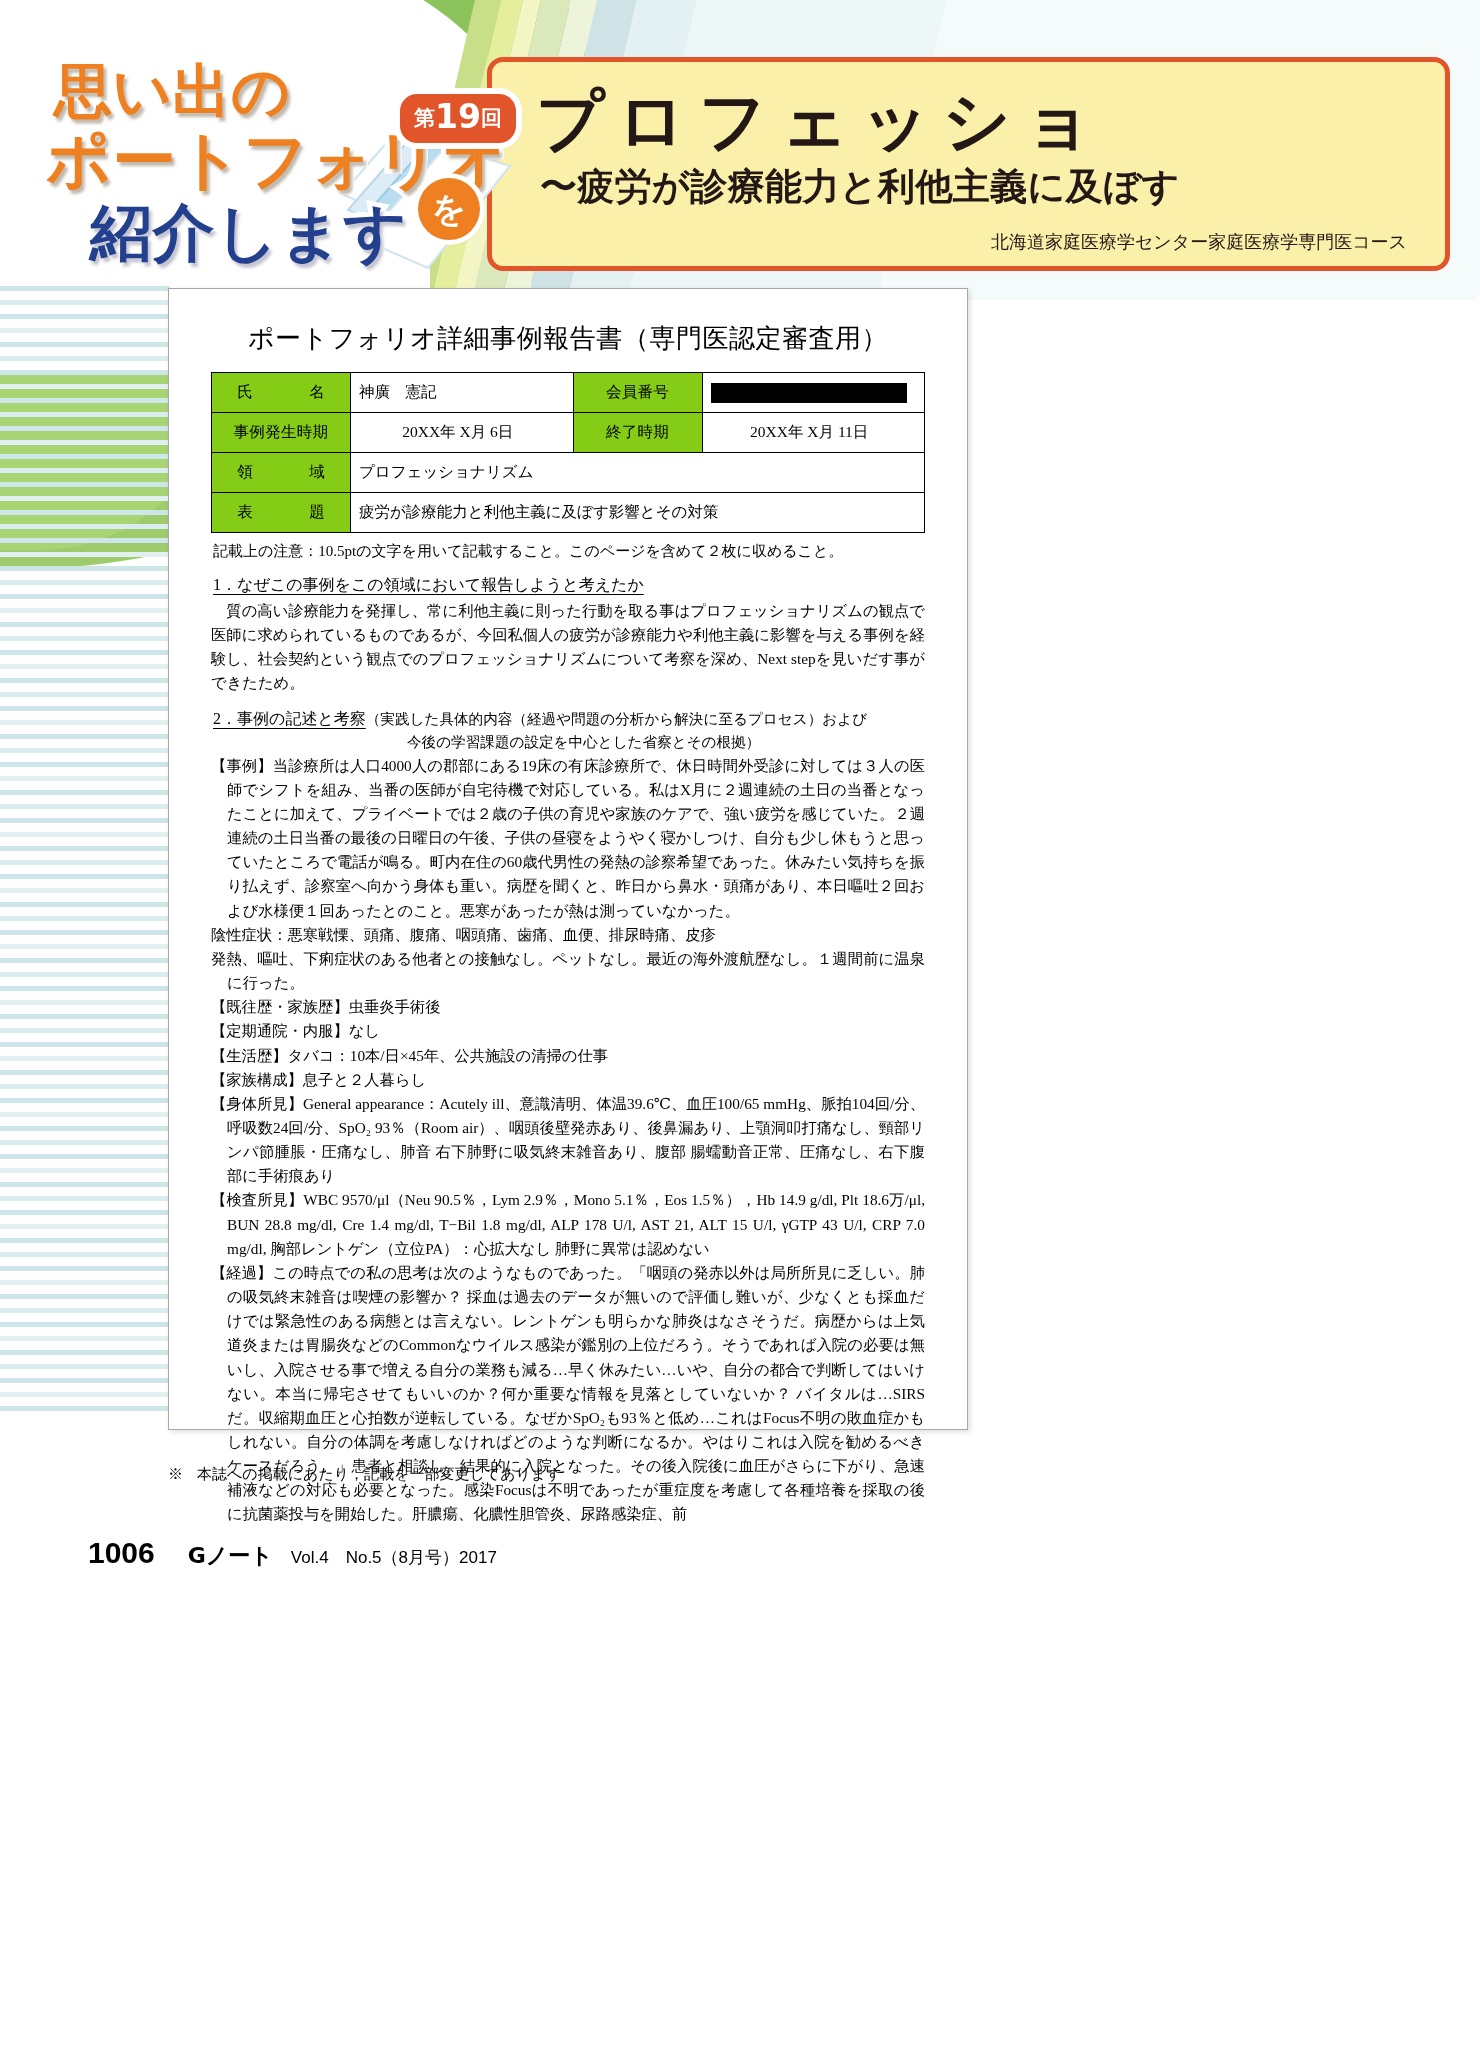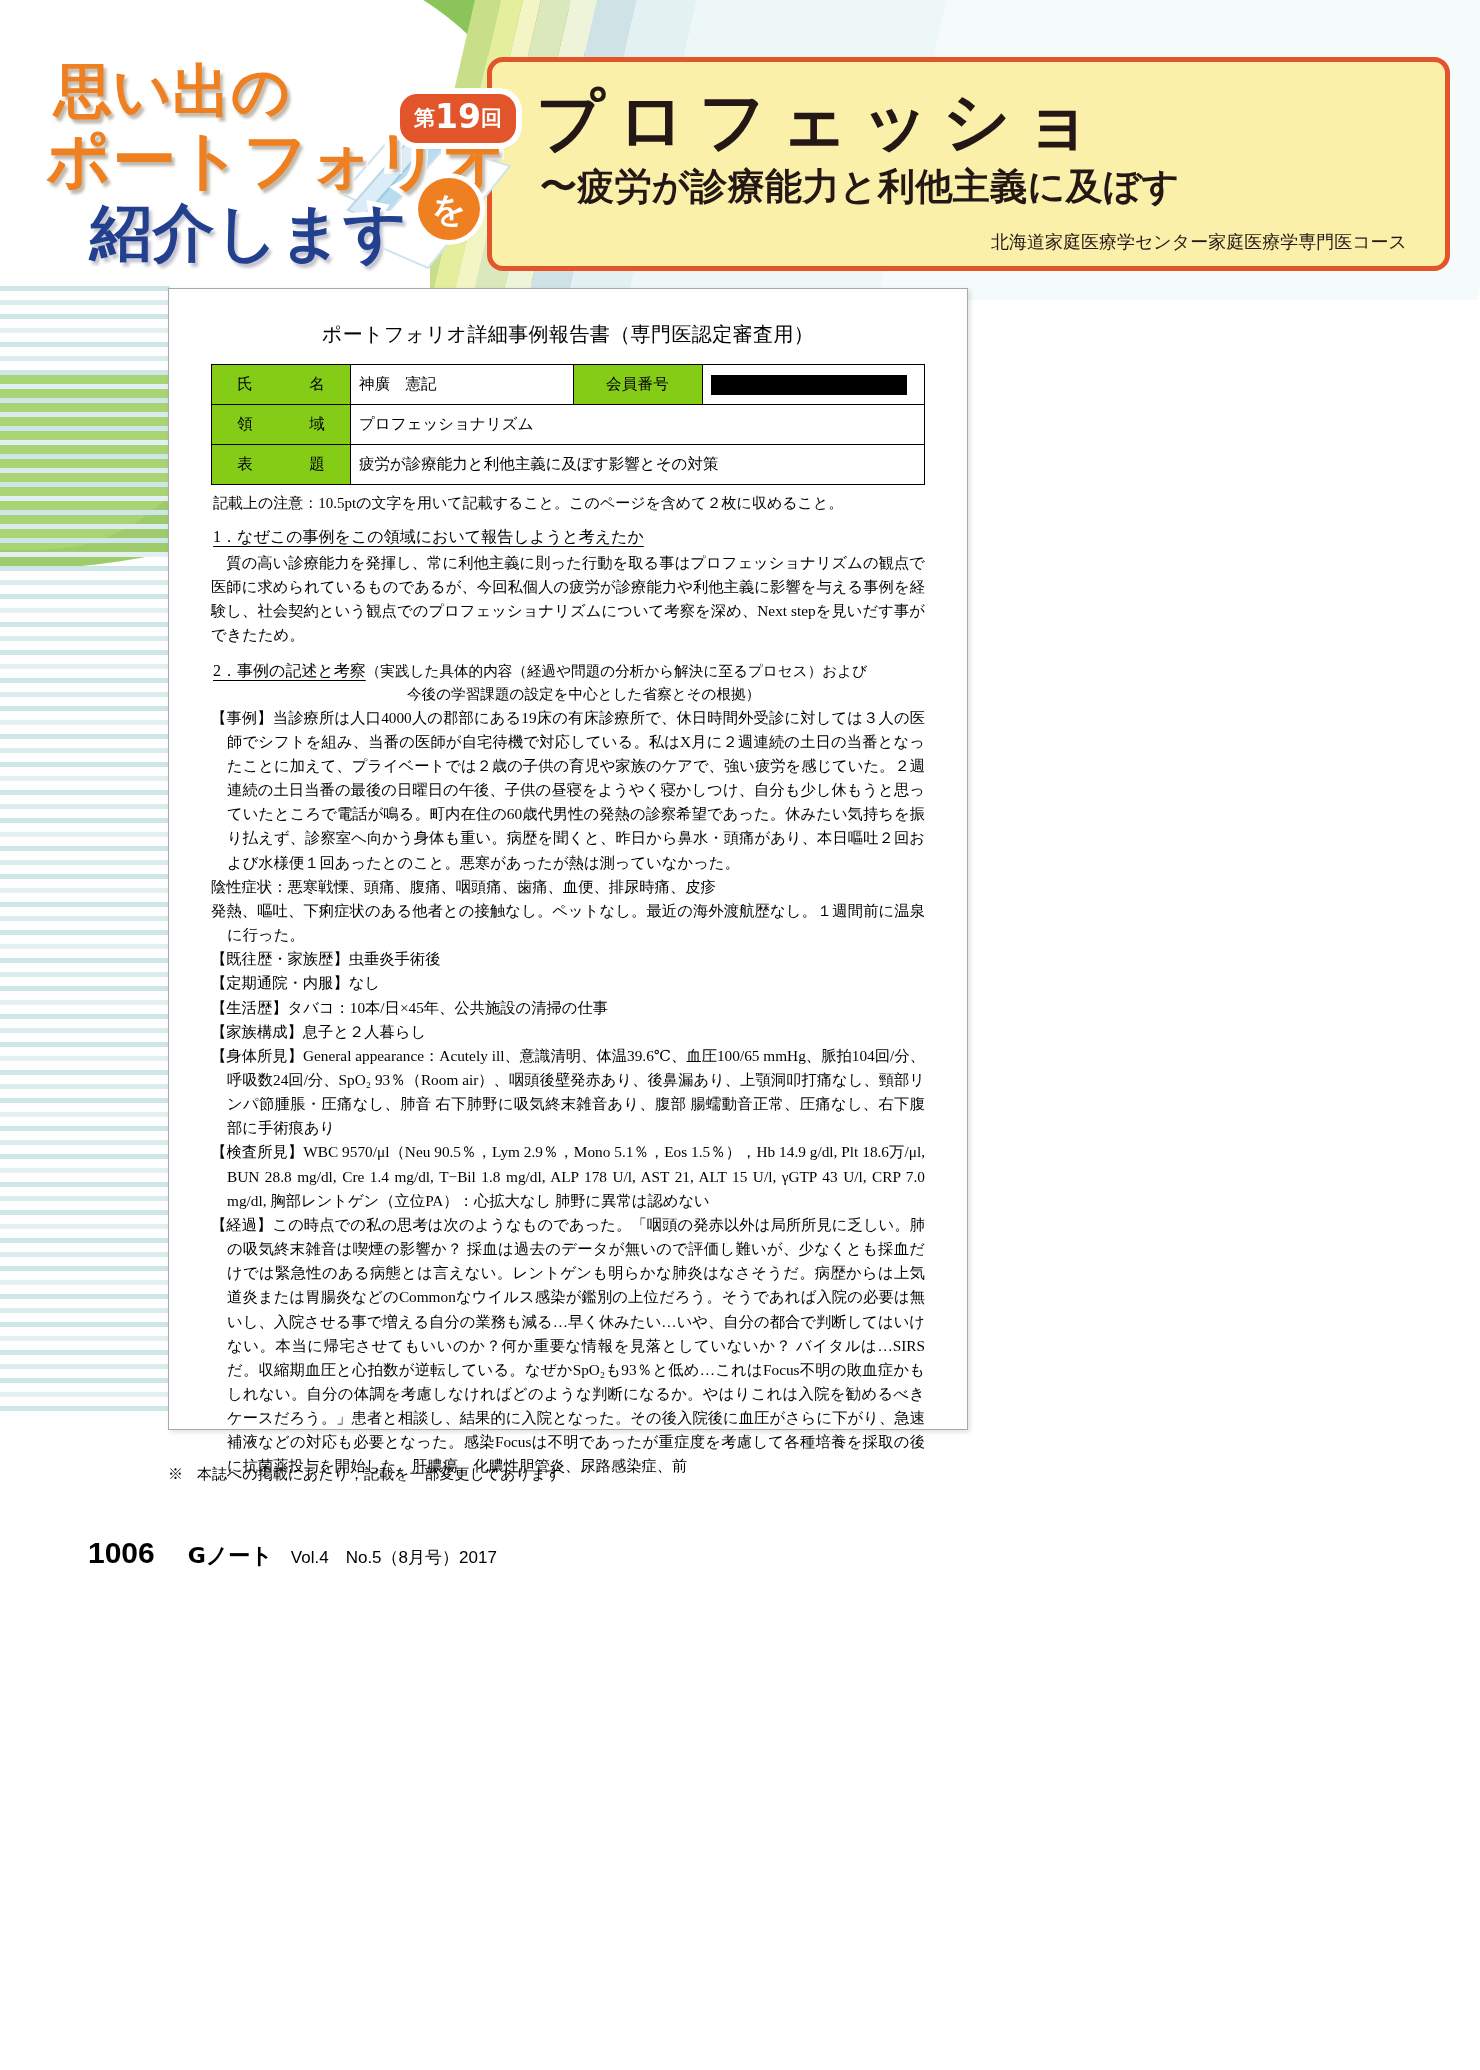--- a/index.html
+++ b/index.html
@@ -205,21 +205,21 @@
     width: 800px; height: 1142px;
     background: #ffffff;
     border: 1px solid #a8a8a8;
     box-shadow: 2px 2px 5px rgba(0,0,0,.13);
     z-index: 10;
     box-sizing: border-box;
     padding: 22px 42px 0 42px;
   }
   .doc-title {
     text-align: center;
-    font-size: 20px;
+    font-size: 26px;
     letter-spacing: 0.02em;
     margin: 10px 0 16px 0;
     color: #000;
   }
 
   table.info {
     width: 100%;
     border-collapse: collapse;
     table-layout: fixed;
     font-size: 15.5px;
@@ -466,20 +466,26 @@
 
   <table class="info">
     <tbody>
       <tr>
         <td class="lbl">氏　　名</td>
         <td class="val">神廣　憲記</td>
         <td class="lbl tight" style="width:112px;">会員番号</td>
         <td class="val ctr"><span class="redact"></span></td>
       </tr>
       <tr>
+        <td class="lbl tight">事例発生時期</td>
+        <td class="val ctr">20XX年 X月 6日</td>
+        <td class="lbl tight">終了時期</td>
+        <td class="val ctr">20XX年 X月 11日</td>
+      </tr>
+      <tr>
         <td class="lbl">領　　域</td>
         <td class="val" colspan="3">プロフェッショナリズム</td>
       </tr>
       <tr>
         <td class="lbl">表　　題</td>
         <td class="val" colspan="3">疲労が診療能力と利他主義に及ぼす影響とその対策</td>
       </tr>
     </tbody>
   </table>
 

